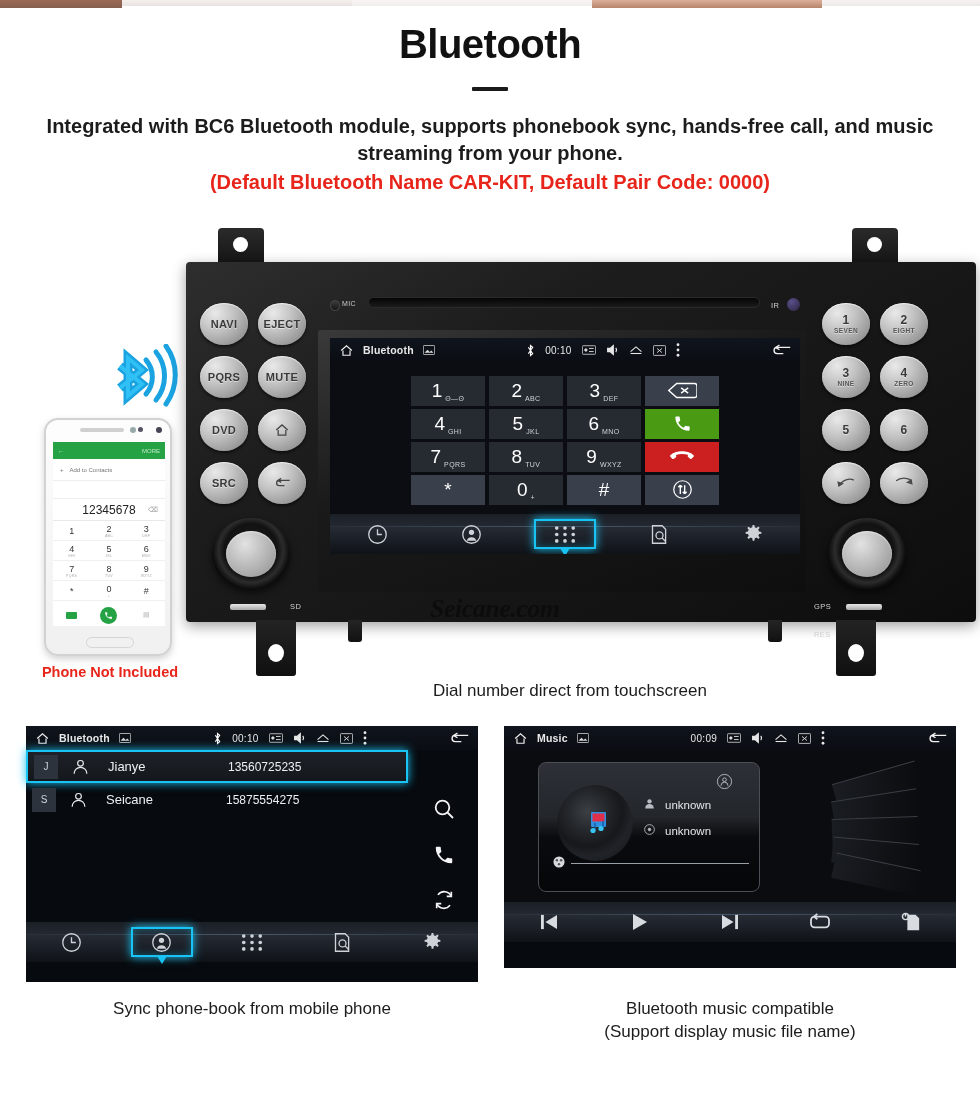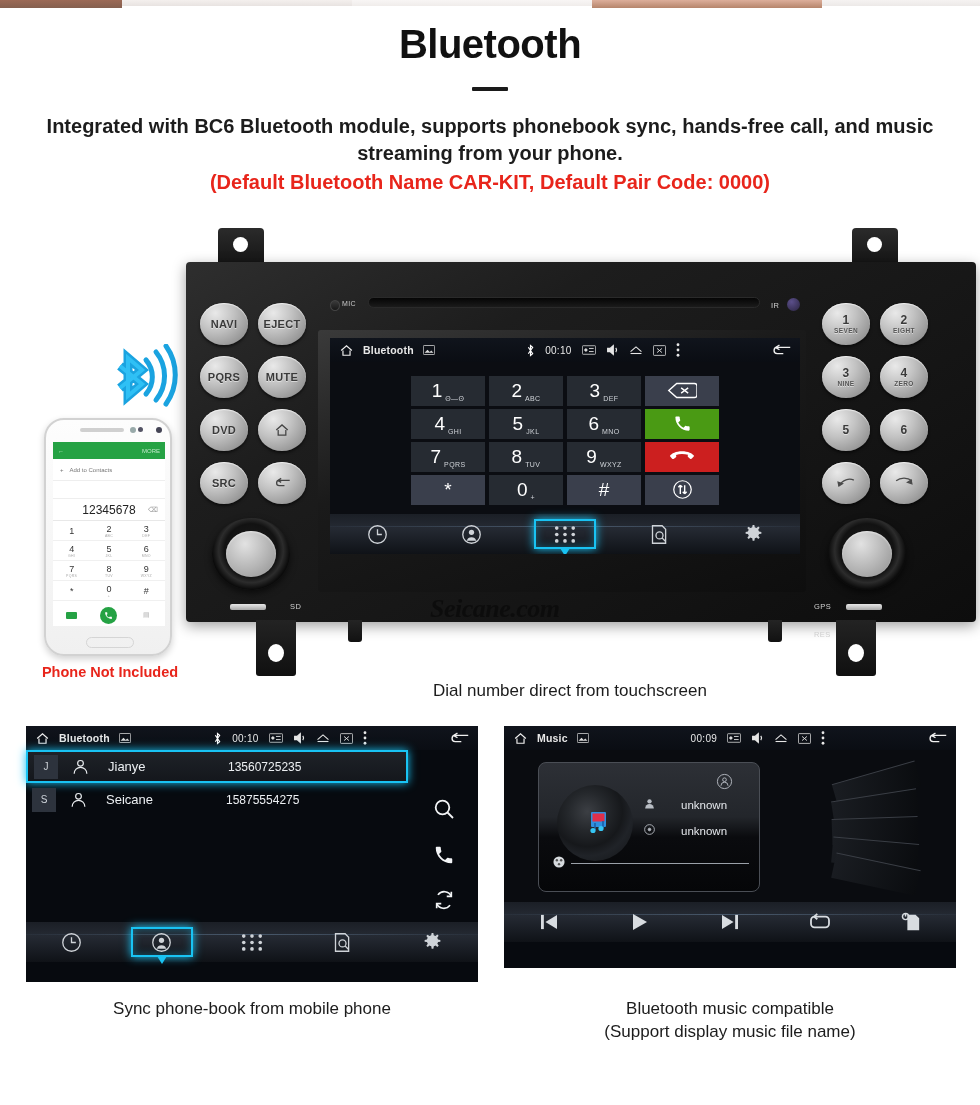--- a/index.html
+++ b/index.html
@@ -30,21 +30,21 @@
   .title-rule { width:36px; height:4px; background:#1a1a1a; margin:20px auto 0; border-radius:1px;}
   .subtitle { margin-top:22px; font-size:20px; color:#1c1c1c; line-height:1.35; padding:0 42px;font-weight:bold; }
   .subtitle .red { color:#e8251b; display:block; margin-top:2px; }
 
   
   .bt-logo { position:absolute; left:96px; top:344px; width:92px; height:76px; }
 
   
   .phone { position:absolute; left:44px; top:418px; width:128px; height:238px;
     background:linear-gradient(180deg,#fdfdfd,#f0f0f0);
-    border:2px solid #d2d2d2; border-radius:20px;
+    border:2px solid #d2d2d2; border-radius:14px;
     box-shadow:0 3px 7px rgba(0,0,0,.18);
   }
   .phone-speaker { position:absolute; left:34px; top:8px; width:44px; height:4px;
     background:#d0d0d0; border-radius:2px; }
   .phone-cam { position:absolute; left:84px; top:7px; width:6px; height:6px;
     background:#9aa; border-radius:50%; }
   .phone-cam2 { position:absolute; left:92px; top:7px; width:5px; height:5px;
     background:#556; border-radius:50%; }
   .phone-cam3 { position:absolute; left:110px; top:7px; width:6px; height:6px;
     background:#445; border-radius:50%; }
@@ -203,21 +203,21 @@
     padding:14px 0;}
 
   .mus-stage { position:relative; height:152px; background:#0a0c10; }
   .mus-card { position:absolute; left:34px; top:12px; width:222px; height:130px;
     background:linear-gradient(180deg,#2d3036 0%,#23262b 42%,#0a0b0e 58%,#050608 100%);
     border:1px solid #4a4e55; border-radius:8px; }
   .vinyl { position:absolute; left:18px; top:22px; width:76px; height:76px; border-radius:50%;
     background:radial-gradient(circle at 40% 35%, #3c3f44 0%, #25282c 28%, #16181b 52%, #202328 66%, #121416 100%);
     display:flex; align-items:center; justify-content:center;}
   .mus-meta { position:absolute; left:104px; top:34px; color:#e3e6ea; font-size:11.5px;}
-  .mus-meta div { display:flex; align-items:center; gap:25px; margin-bottom:11px;}
+  .mus-meta div { display:flex; align-items:center; gap:9px; margin-bottom:11px;}
   .mus-person { position:absolute; right:26px; top:10px; }
   .mus-slider { position:absolute; left:14px; bottom:22px; width:196px; height:12px;
     display:flex; align-items:center; gap:6px;}
   .mus-slider .track { flex:1; height:1px; background:#9aa0a8;}
   .mus-fan { position:absolute; right:38px; top:8px; width:90px; height:140px;}
   .mus-fan i { position:absolute; display:block; right:0; width:86px; height:26px;
     background:linear-gradient(100deg,#1a1d22,#0a0c0f);
     border-top:1px solid #3a3e45; transform-origin:right center;}
 
   .cap-l { left:26px; top:998px; width:452px; }

